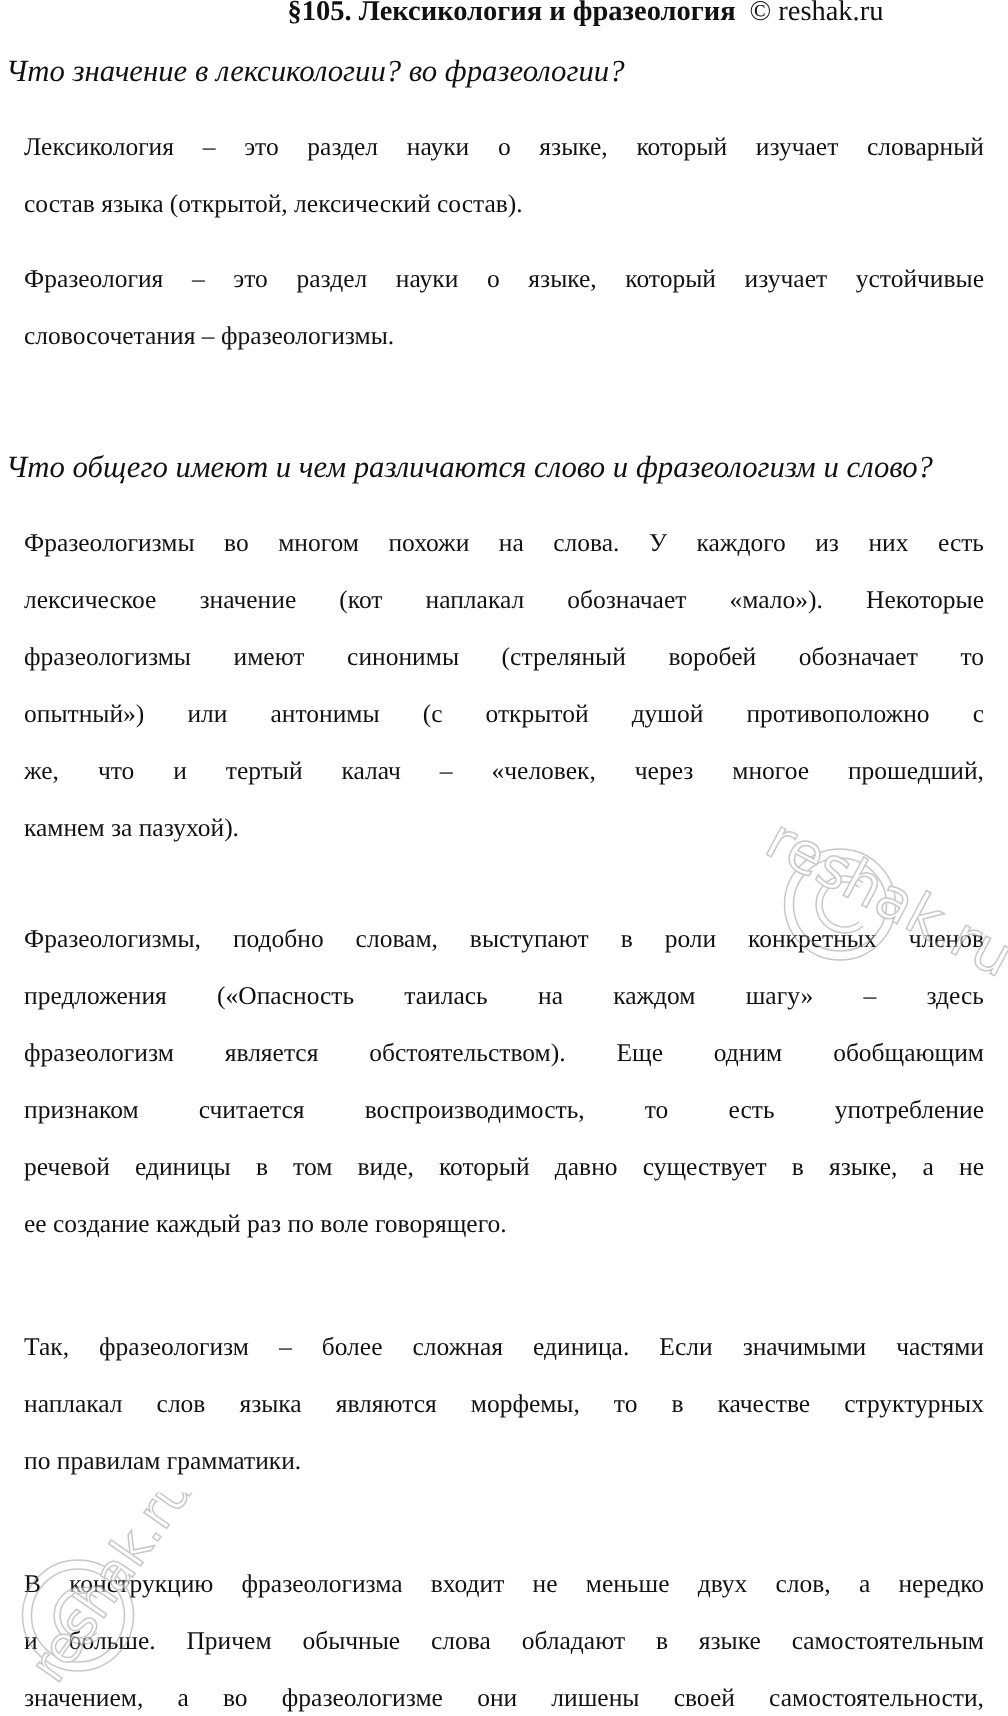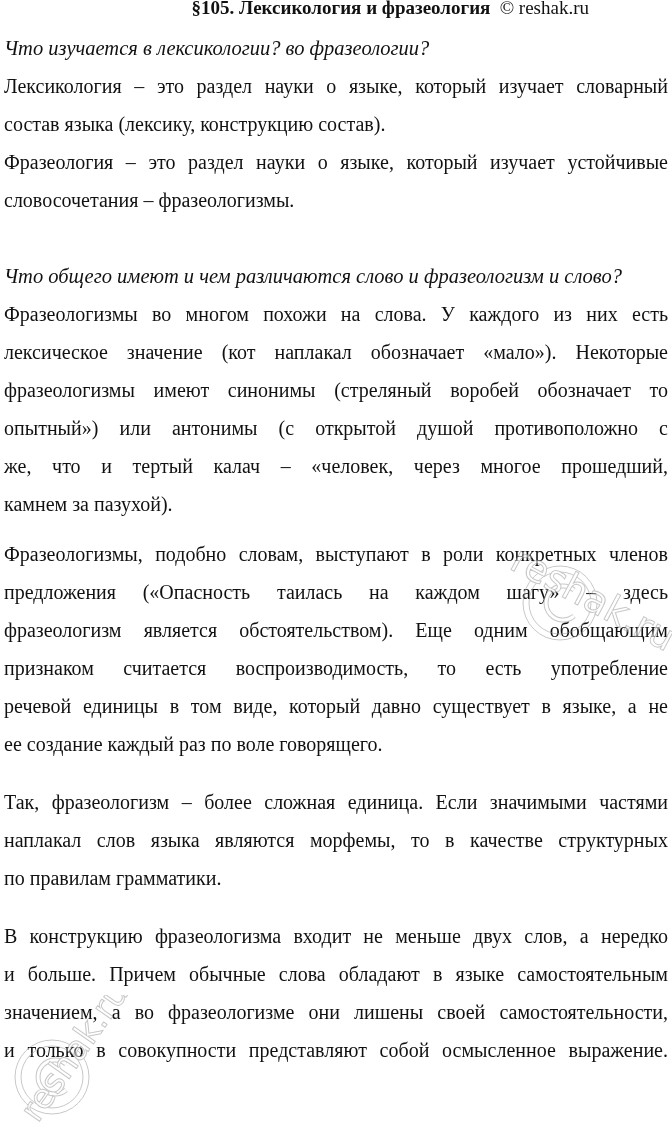--- a/index.html
+++ b/index.html
@@ -47,23 +47,23 @@
       width: 664px;
     }
     .q {
       font-style: italic;
       font-size: 20.5px;
       line-height: 38px;
       margin: 0;
       white-space: nowrap;
     }
     .p {
-      font-size: 20px;
+      font-size: 17px;
       line-height: 38px;
-      margin: 0;
+      margin: 12px;
       text-align: justify;
       text-align-last: left;
     }
     .line {
       display: block;
       text-align: justify;
       text-align-last: justify;
       white-space: nowrap;
       height: 38px;
     }
@@ -83,24 +83,24 @@
 </head>
 <body>
 
 <div class="header">
   <div class="header-title">§105. Лексикология и фразеология</div>
   <div class="header-copyright">© reshak.ru</div>
 </div>
 
 <div class="content">
 
-  <div class="q">Что изучается в лексикологии? во фразеологии?</div>
+  <div class="q">Что значение в лексикологии? во фразеологии?</div>
   <div class="p">
     <span class="line">Лексикология – это раздел науки о языке, который изучает словарный</span>
-    <span class="line last">состав языка (лексику, конструкцию состав).</span>
+    <span class="line last">состав языка (открытой, лексический состав).</span>
   </div>
   <div class="p">
     <span class="line">Фразеология – это раздел науки о языке, который изучает устойчивые</span>
     <span class="line last">словосочетания – фразеологизмы.</span>
   </div>
 
   <div class="gap-big"></div>
 
   <div class="q">Что общего имеют и чем различаются слово и фразеологизм и слово?</div>
   <div class="p">

